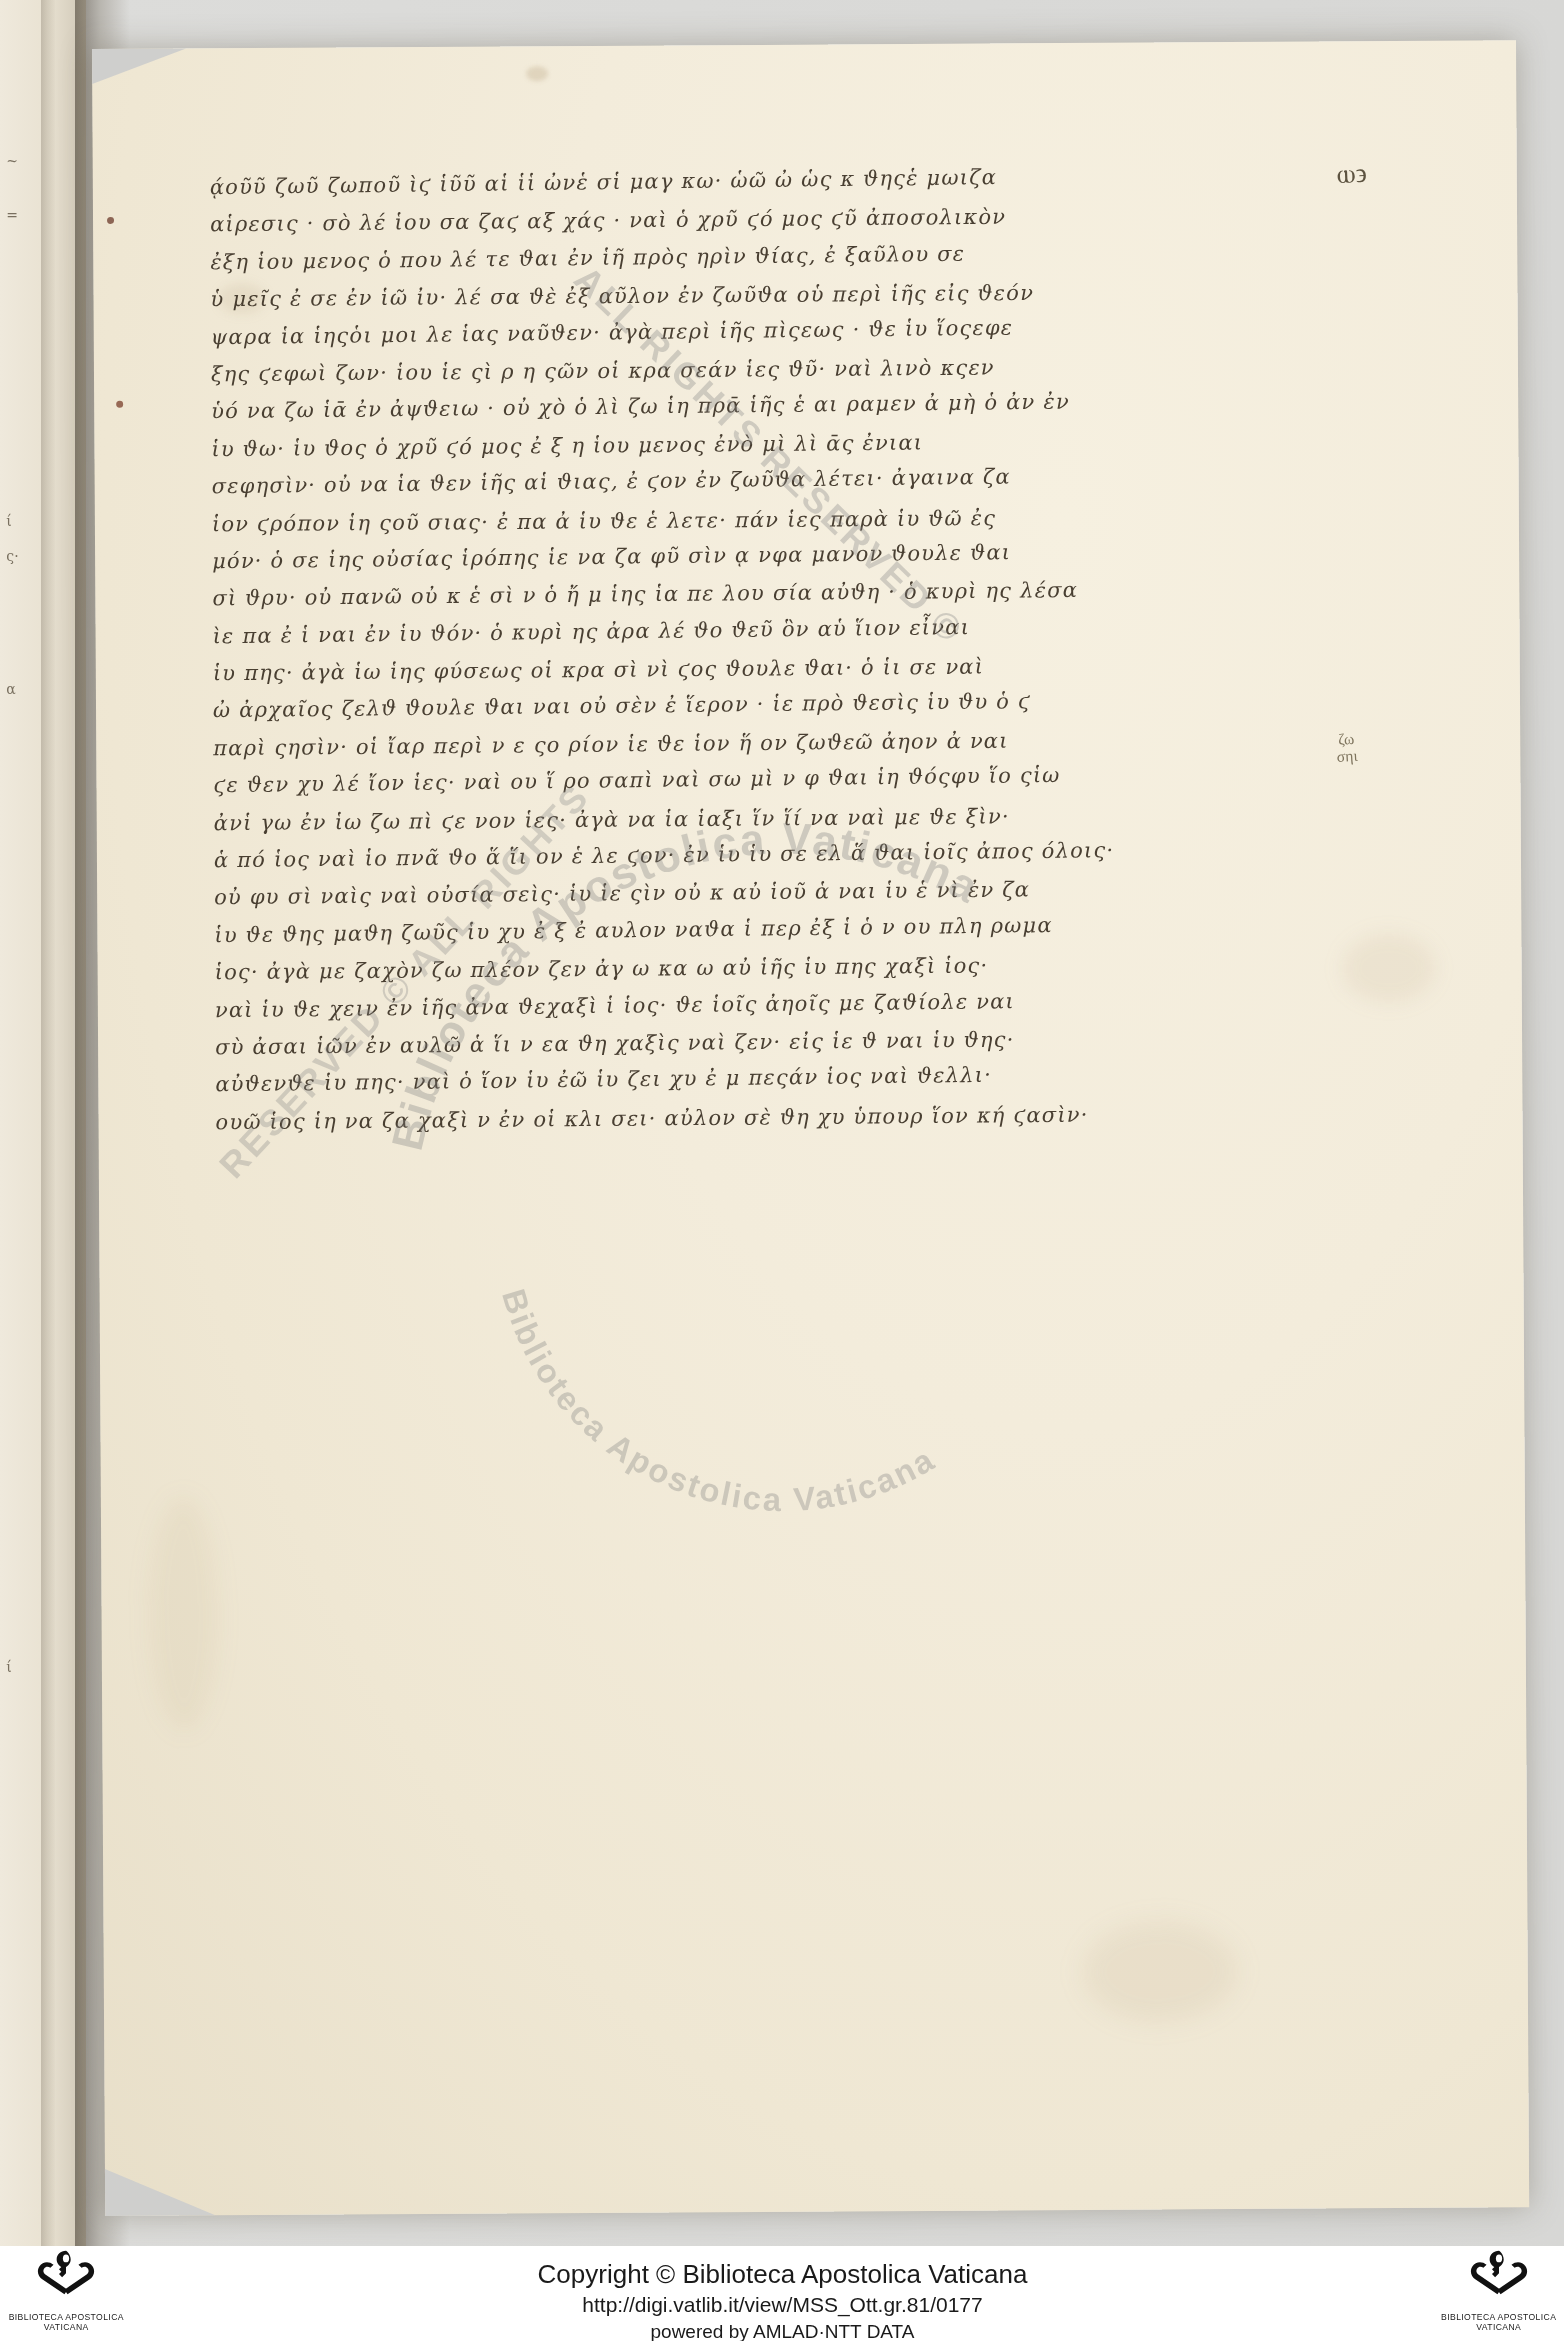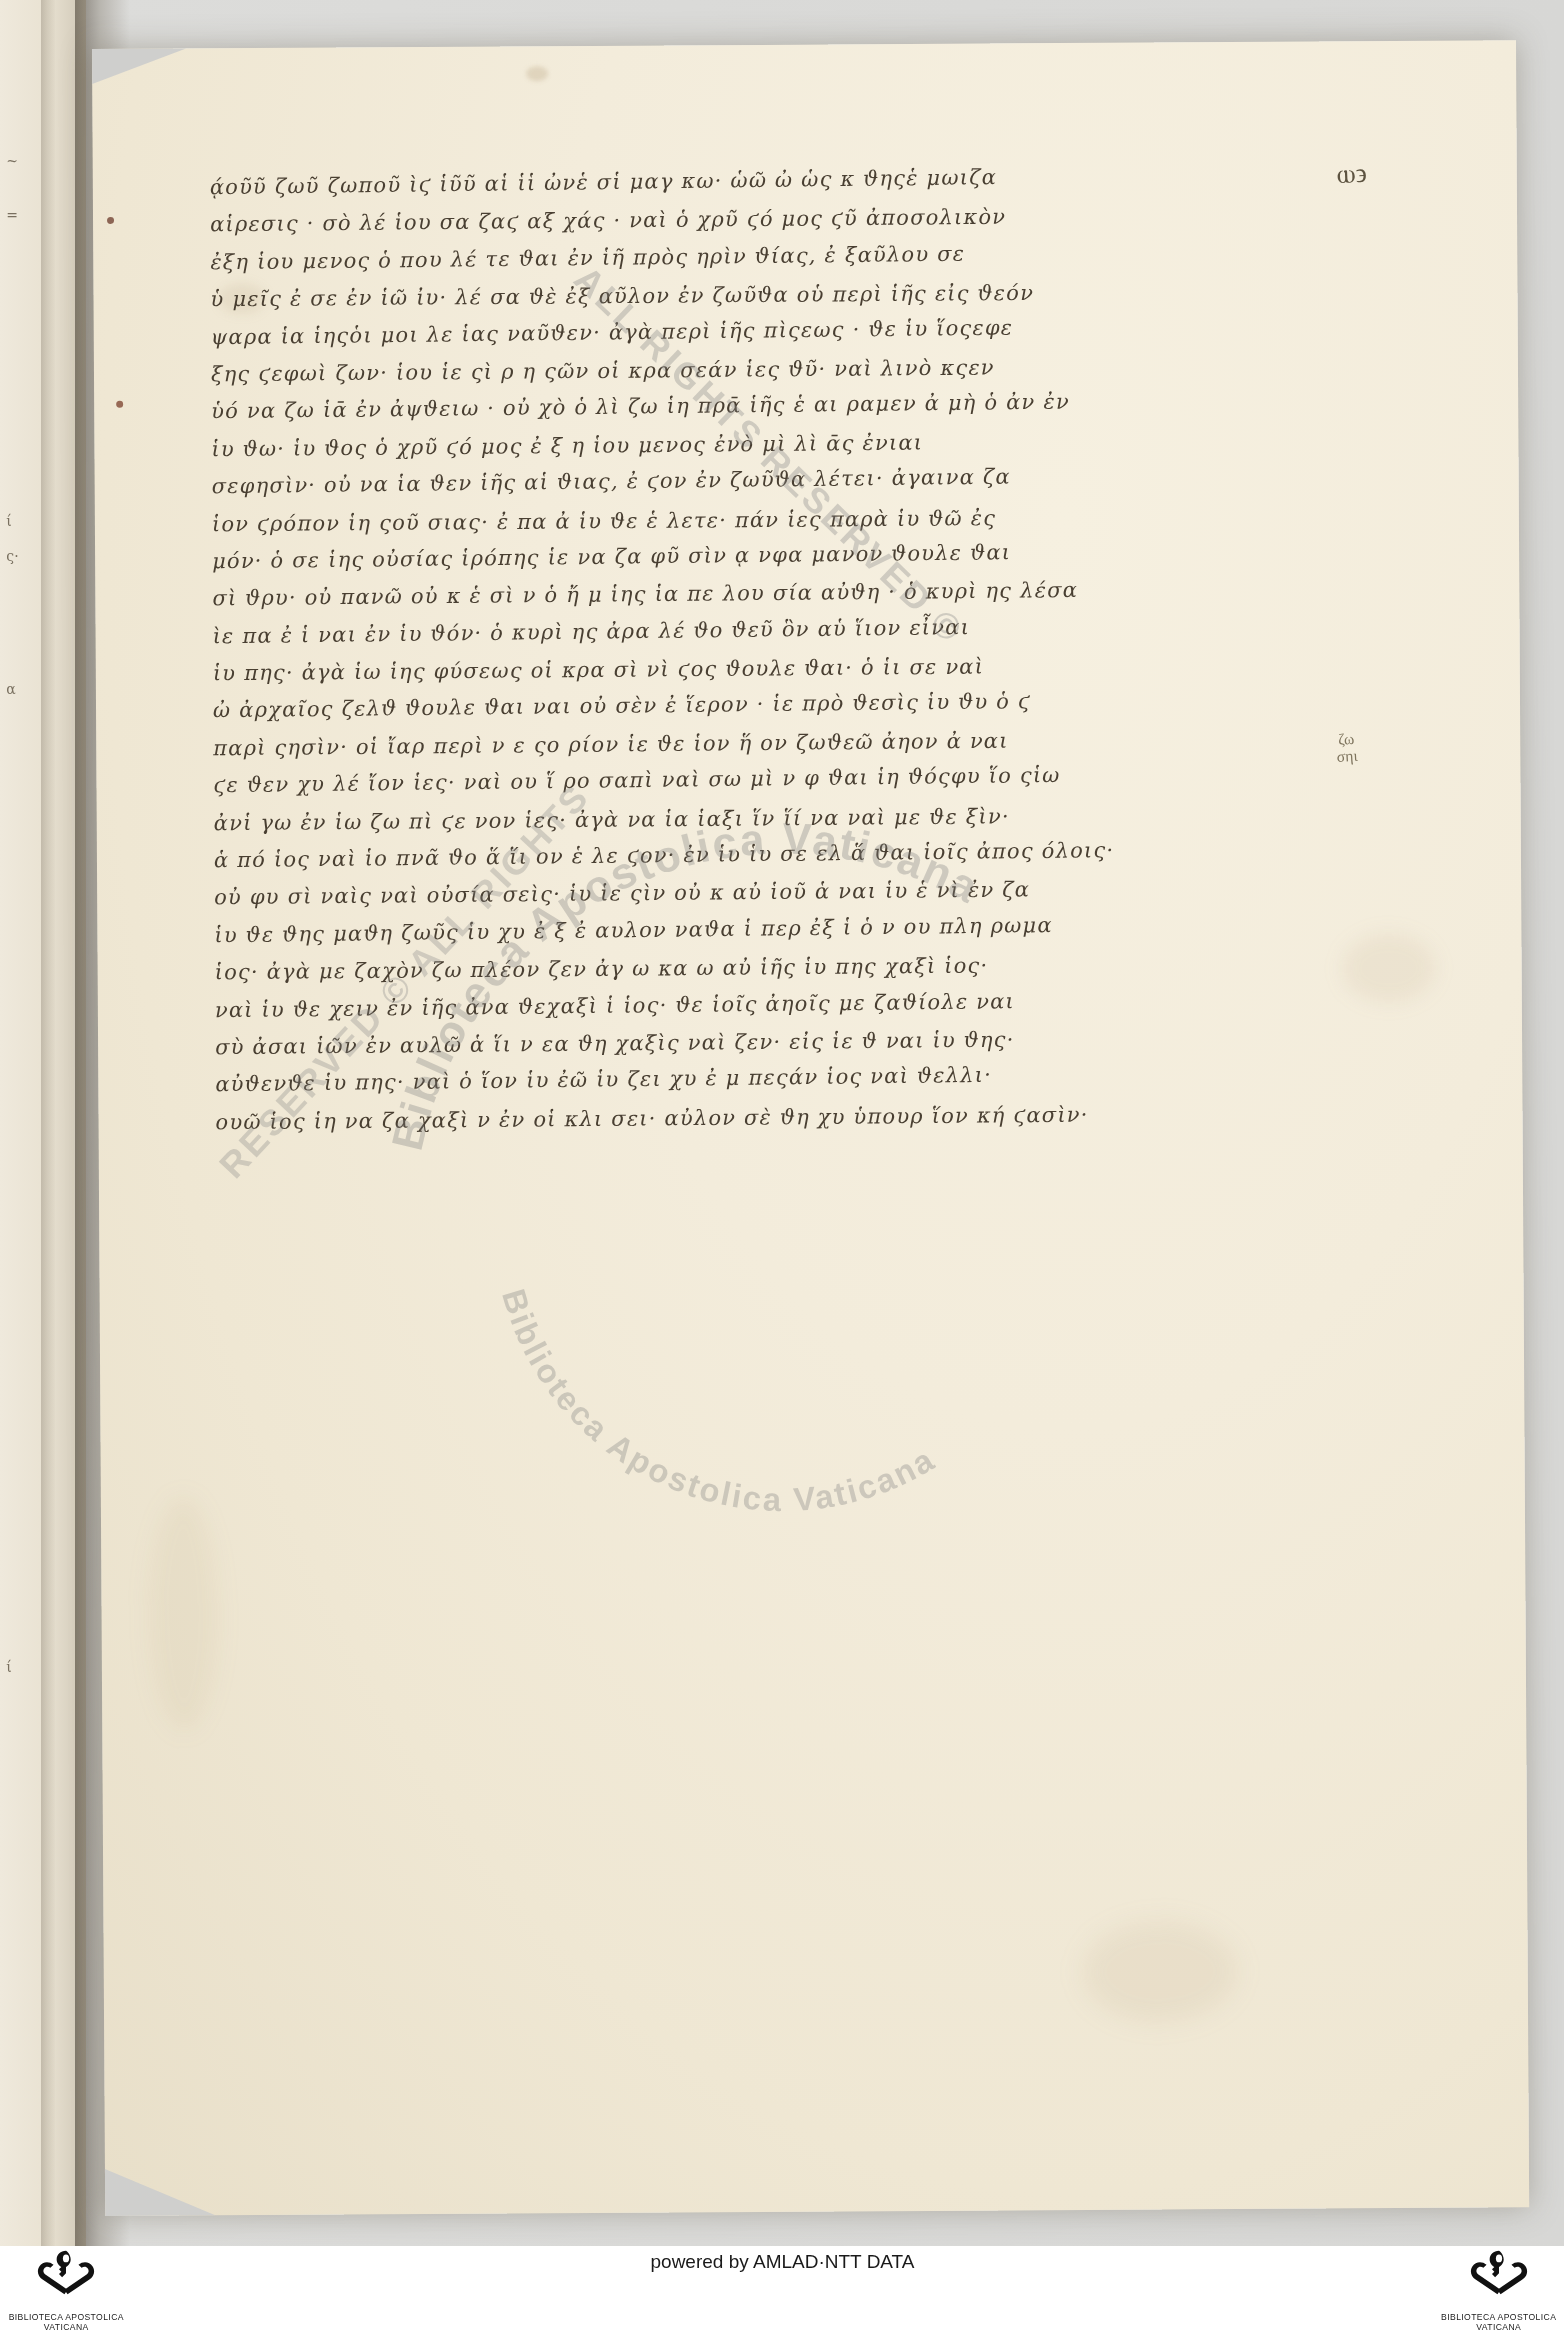--- a/index.html
+++ b/index.html
@@ -356,20 +356,22 @@
           <path d="M46 6 c-7 0-12 5-12 11 0 5 3 8 6 10 l-3 3 3 3 -3 3 4 4 5-5 0-8 c3-2 6-5 6-10 0-6-5-11-6-11z"></path>
           <path d="M30 24 c-6-5-14-4-18 2 -4 6-2 13 4 17 l28 19 4-6 -28-19 c-3-2-4-5-2-8 2-3 5-3 8-1z"></path>
           <path d="M62 24 c6-5 14-4 18 2 4 6 2 13-4 17 l-28 19 -4-6 28-19 c3-2 4-5 2-8 -2-3-5-3-8-1z"></path>
           <ellipse cx="46" cy="16" rx="4" ry="5" fill="#fff"></ellipse>
           <path d="M46 36 c-13 0-23 8-23 19 0 12 10 24 23 30 13-6 23-18 23-30 0-11-10-19-23-19z" opacity="0"></path>
         </g>
       </svg>
       <div class="crest-caption">BIBLIOTECA APOSTOLICA VATICANA</div>
     </div>
 
+    <p class="footer-copyright">Copyright © Biblioteca Apostolica Vaticana</p>
+    <p class="footer-url">http://digi.vatlib.it/view/MSS_Ott.gr.81/0177</p>
     <p class="footer-powered">powered by AMLAD·NTT DATA</p>
 
     <div class="crest crest-right">
       <svg width="72" height="67" viewBox="0 0 92 86">
         <g fill="#111">
           <path d="M46 6 c-7 0-12 5-12 11 0 5 3 8 6 10 l-3 3 3 3 -3 3 4 4 5-5 0-8 c3-2 6-5 6-10 0-6-5-11-6-11z"></path>
           <path d="M30 24 c-6-5-14-4-18 2 -4 6-2 13 4 17 l28 19 4-6 -28-19 c-3-2-4-5-2-8 2-3 5-3 8-1z"></path>
           <path d="M62 24 c6-5 14-4 18 2 4 6 2 13-4 17 l-28 19 -4-6 28-19 c3-2 4-5 2-8 -2-3-5-3-8-1z"></path>
           <ellipse cx="46" cy="16" rx="4" ry="5" fill="#fff"></ellipse>
         </g>

